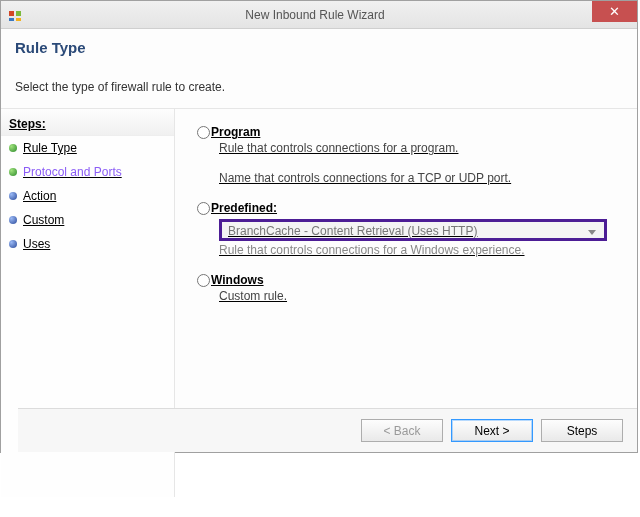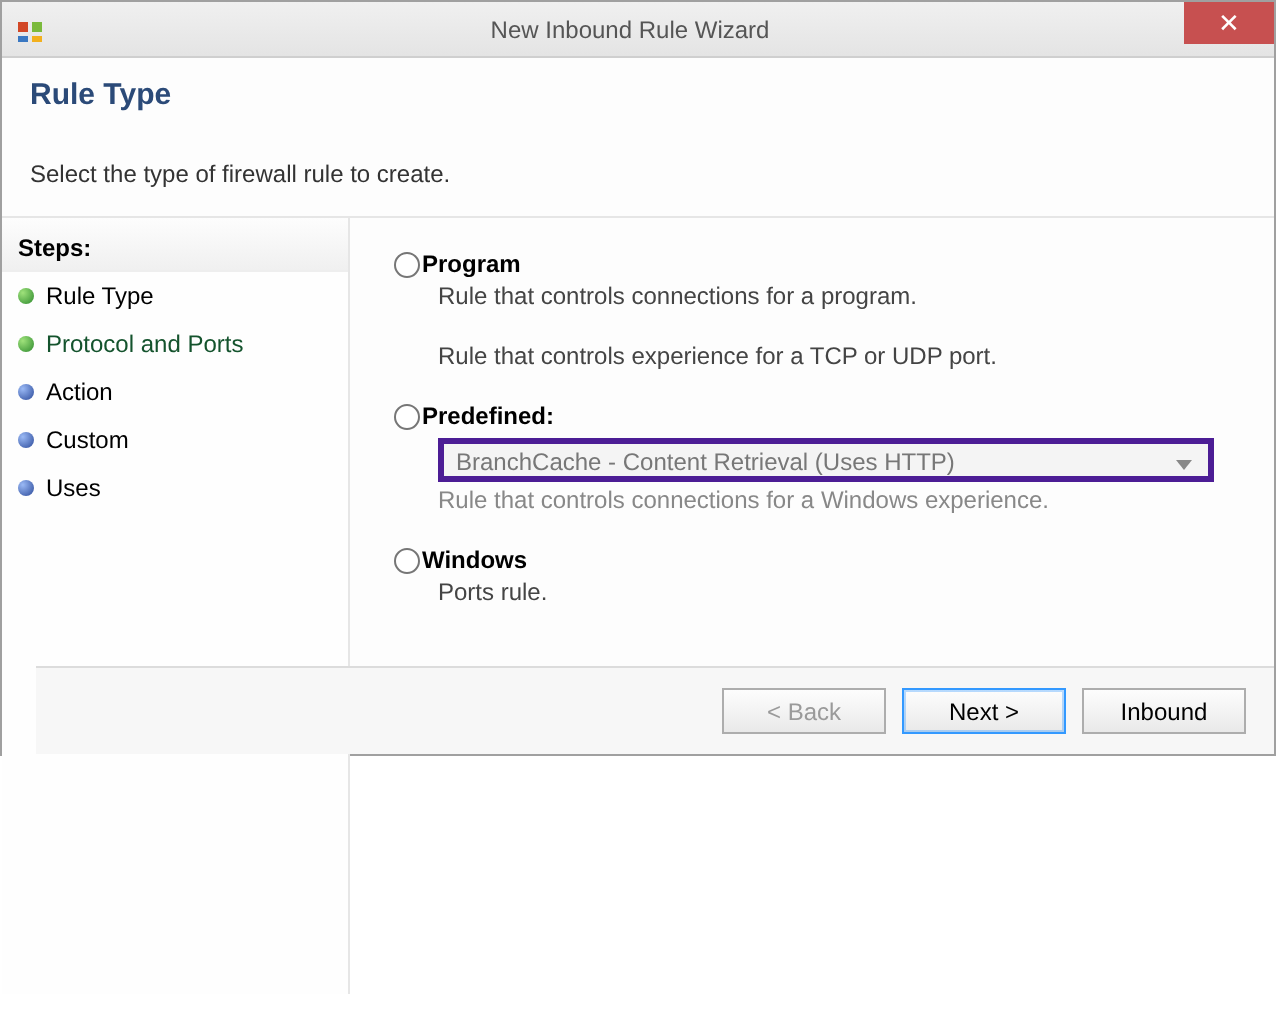--- a/index.html
+++ b/index.html
@@ -9,21 +9,21 @@
     height: 517px;
     font-family: "Segoe UI", Tahoma, sans-serif;
     font-size: 12px;
     background: #fff;
     color: #000;
     overflow: hidden;
   }
   .window {
     border: 1px solid #a0a0a0;
     width: 638px;
-    height: 378px;
+    height: 453px;
     background: #fdfdfd;
     position: relative;
     box-sizing: border-box;
   }
   .titlebar {
     height: 27px;
     background: linear-gradient(#f0f0f0, #e4e4e4);
     border-bottom: 1px solid #cfcfcf;
     display: flex;
     align-items: center;
@@ -67,20 +67,21 @@
   }
   .page-desc {
     font-size: 12px;
     color: #333;
     margin-top: 24px;
   }
   .body-area {
     display: flex;
     border-top: 1px solid #e6e6e6;
     height: 388px;
+    text-decoration: underline;
   }
   .sidebar {
     width: 173px;
     border-right: 1px solid #e6e6e6;
     background: #fefefe;
     padding: 0;
   }
   .steps-header {
     font-weight: bold;
     font-size: 12px;
@@ -97,21 +98,21 @@
   }
   .step-bullet {
     width: 8px;
     height: 8px;
     border-radius: 50%;
     flex-shrink: 0;
   }
   .bullet-green { background: radial-gradient(circle at 30% 30%, #9fe27b, #2d8a2d); }
   .bullet-blue  { background: radial-gradient(circle at 30% 30%, #9ab9f5, #2b4a9a); }
   .step-label { font-size: 12px; }
-  .link-look { color: #14532d; }
+  .link-look { color: #8b5cf6; }
   .content {
     flex: 1;
     padding: 16px 20px 10px 22px;
     position: relative;
   }
   .prompt {
     margin-bottom: 26px;
     color: #222;
   }
   .opt {
@@ -247,45 +248,45 @@
 
         <div class="opt">
           <label class="opt-row">
             <input type="radio" name="ruletype" style="">
             <span class="opt-label">Program</span>
           </label>
           <div class="opt-desc">Rule that controls connections for a program.</div>
         </div>
 
         <div class="opt">
-          <div class="opt-desc">Rule that controls experience for a TCP or UDP port.</div>
+          <div class="opt-desc">Name that controls connections for a TCP or UDP port.</div>
         </div>
 
         <div class="opt">
           <label class="opt-row">
             <input type="radio" name="ruletype" style="">
             <span class="opt-label">Predefined:</span>
           </label>
           <div class="predef-select">
             <span>BranchCache - Content Retrieval (Uses HTTP)</span>
           </div>
           <div class="opt-desc" style="color:#888;">Rule that controls connections for a Windows experience.</div>
         </div>
 
         <div class="opt">
           <label class="opt-row">
             <input type="radio" name="ruletype" style="">
             <span class="opt-label">Windows</span>
           </label>
-          <div class="opt-desc">Ports rule.</div>
+          <div class="opt-desc">Custom rule.</div>
         </div>
       </div>
     </div>
 
   </div>
 
   <div class="footer">
     <button class="btn" disabled="">&lt; Back</button>
     <button class="btn btn-default">Next &gt;</button>
-    <button class="btn">Inbound</button>
+    <button class="btn">Steps</button>
   </div>
 
 </div>
 
 </body></html>

